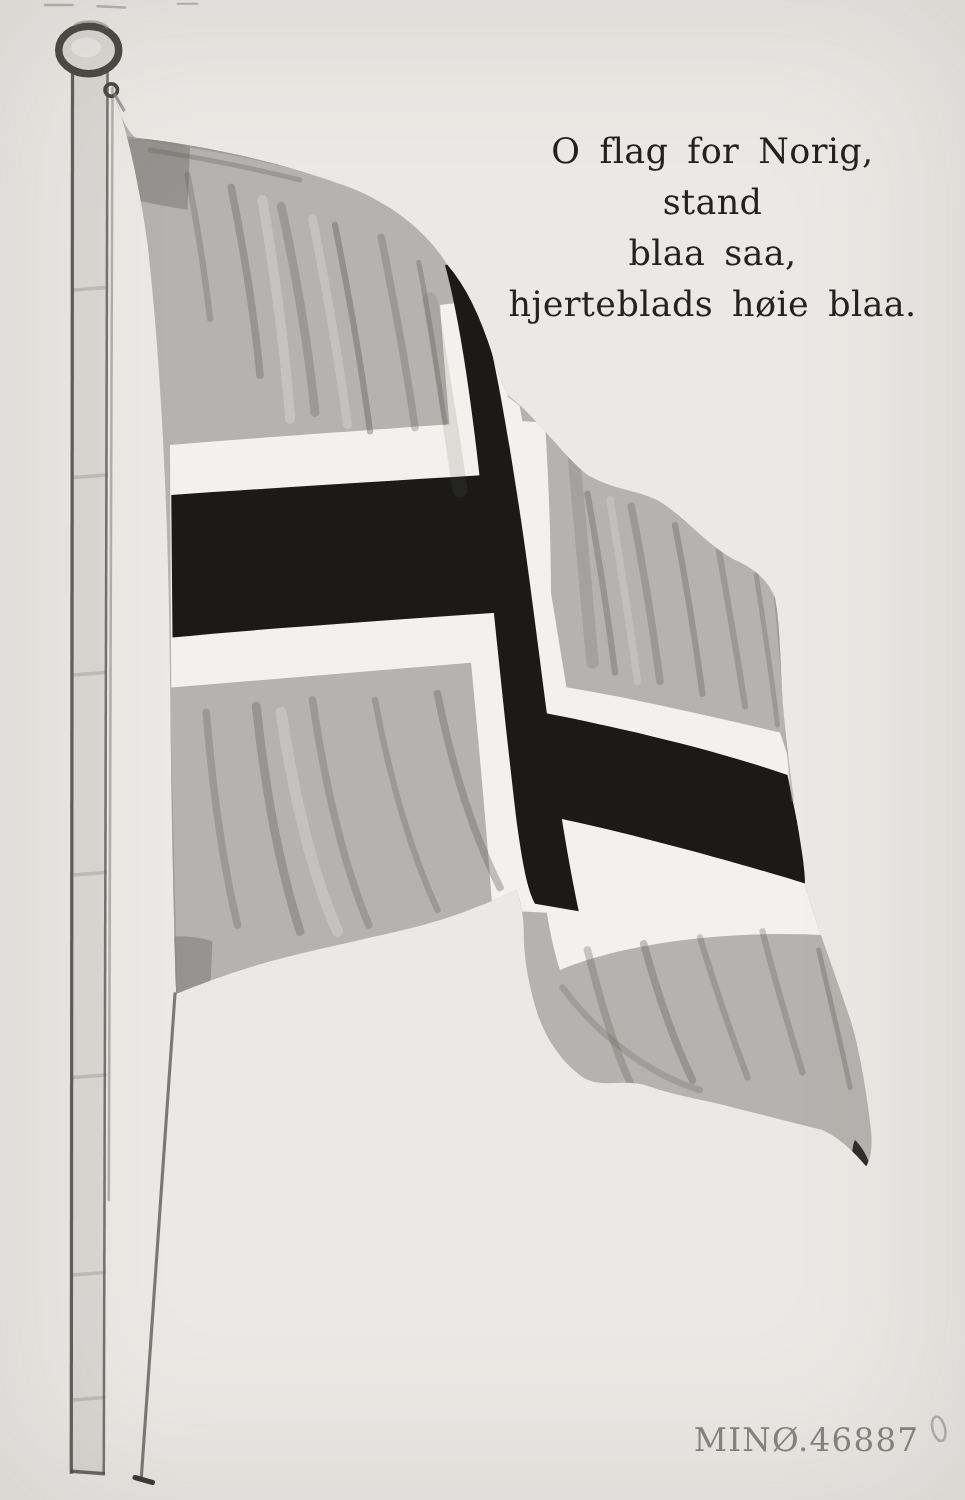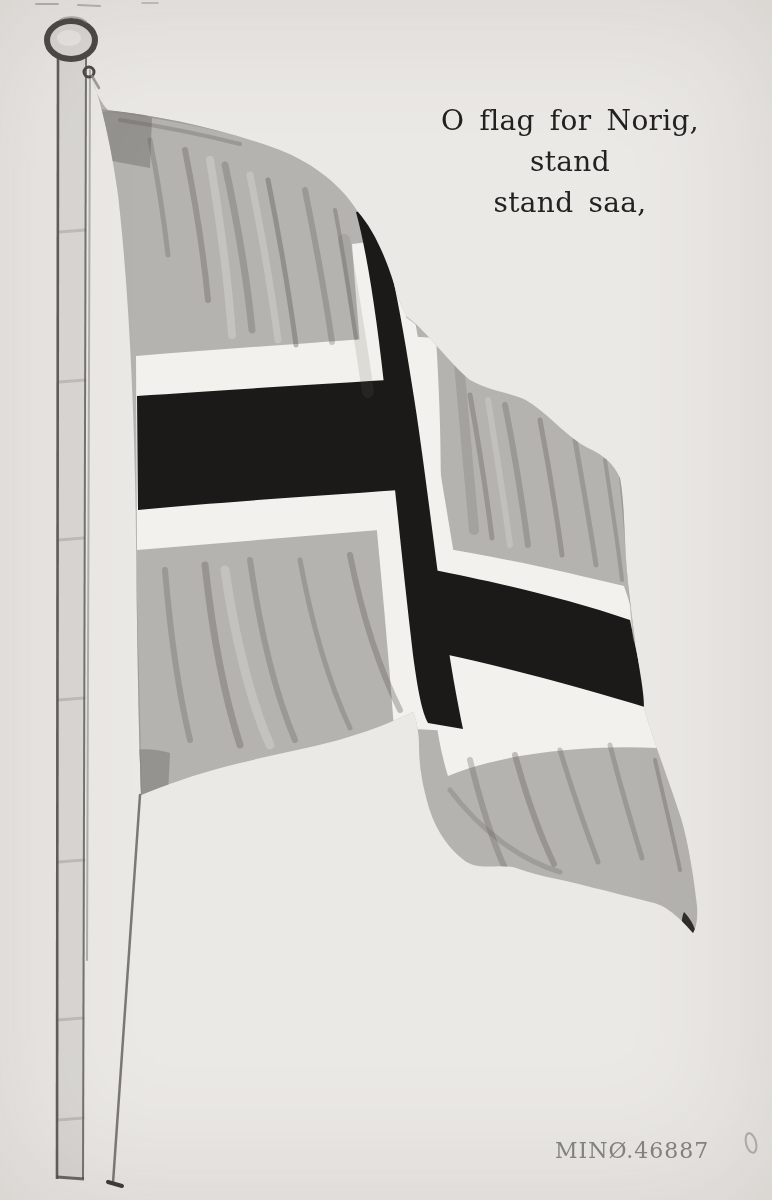--- a/index.html
+++ b/index.html
@@ -29,21 +29,21 @@
 
   .poem{
     position:absolute;left:396px;top:100px;width:348px;
     text-align:center;
     font-size:28px;line-height:41px;
     color:var(--c-ink,#232220);
     word-spacing:6px;letter-spacing:.3px;
   }
   .watermark{
     position:absolute;left:555px;top:1138px;
-    font-size:22px;
+    font-size:26px;
     color:var(--c-watermark-gray,#85847f);
     letter-spacing:1px;
   }
 </style>
 </head>
 <body>
 
 <div class="stage">
 
   <svg viewBox="0 0 772 1200" width="772" height="1200" aria-hidden="true">
@@ -203,19 +203,20 @@
       <path d="M108 1182 L122 1186" stroke="#3a3836" stroke-width="4" stroke-linecap="round" fill="none"></path>
       <circle cx="89" cy="72" r="5" fill="none" stroke="var(--c-pole-edge,#4a4844)" stroke-width="3"></circle>
       <path class="s-soft" d="M92 76 L99 88" stroke-width="2.5" opacity="0.8"></path>
     </g>
 
     <ellipse cx="751" cy="1143" rx="5" ry="10" fill="none" stroke="#b2b0ae" stroke-width="2" transform="rotate(-14 751 1143)"></ellipse>
   </svg>
 
   <div class="poem">
     <div>O flag for Norig, stand</div>
-    <div>stand saa,</div>
+    <div>blaa saa,</div>
+    <div>hjerteblads høie blaa.</div>
   </div>
 
   <div class="watermark">MINØ.46887</div>
 
   <div class="vignette"></div>
 </div>
 
 </body></html>

